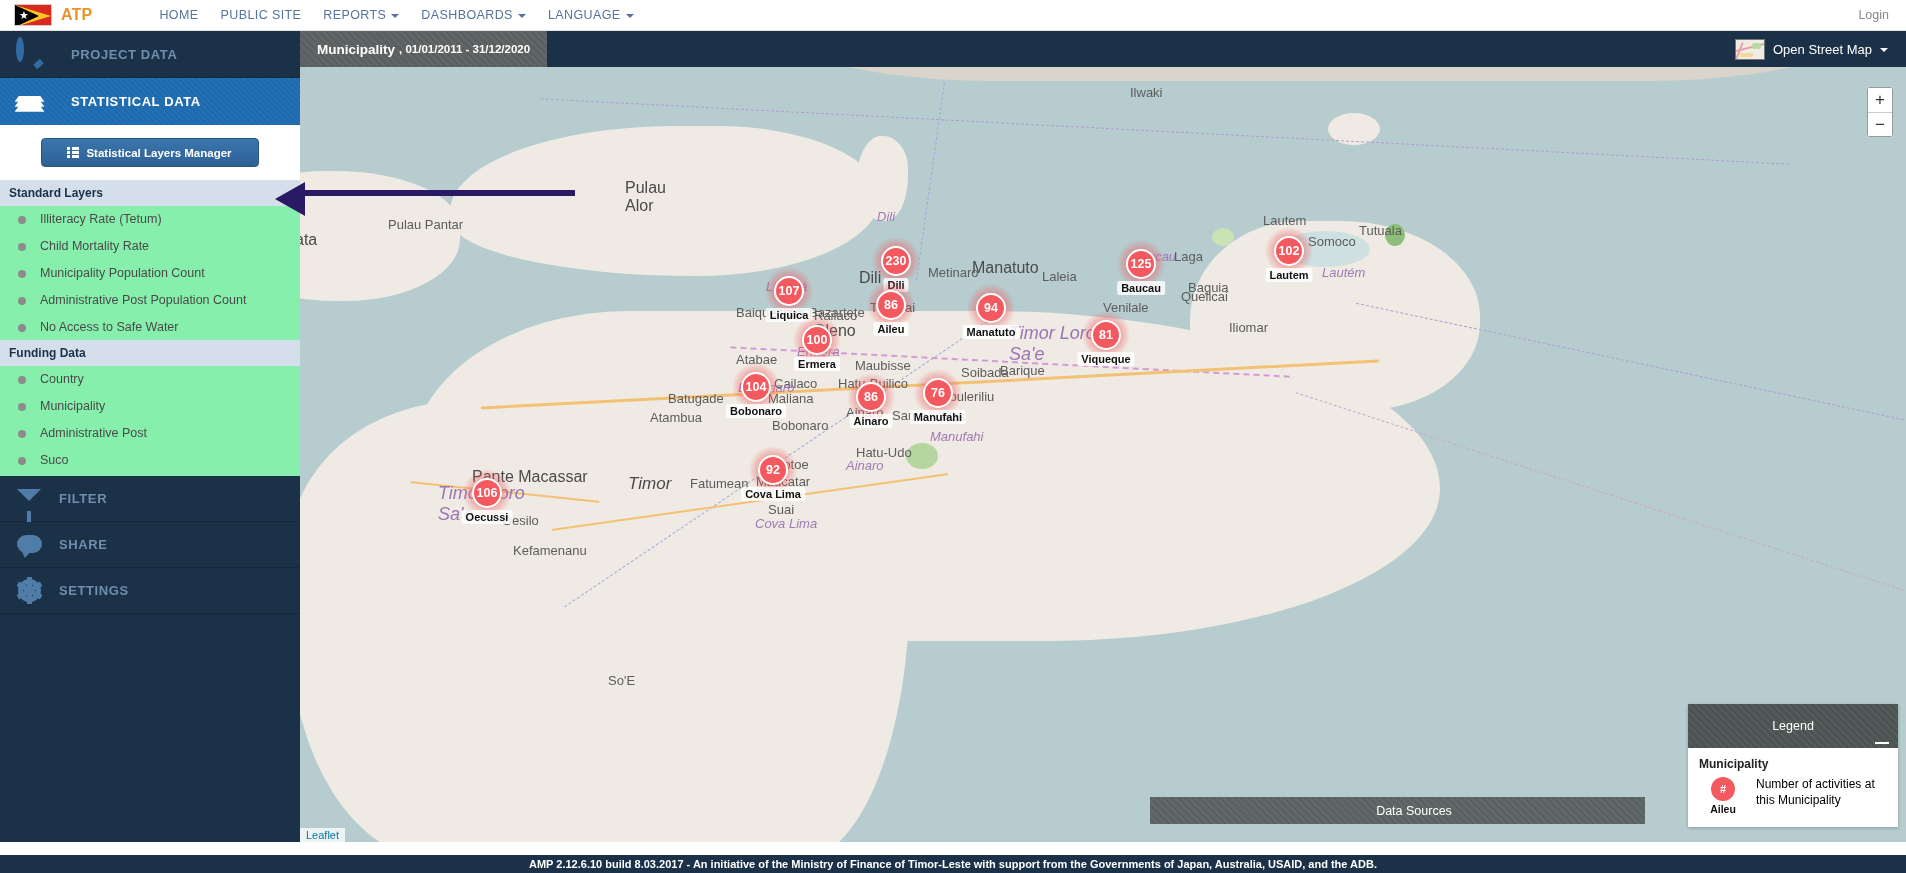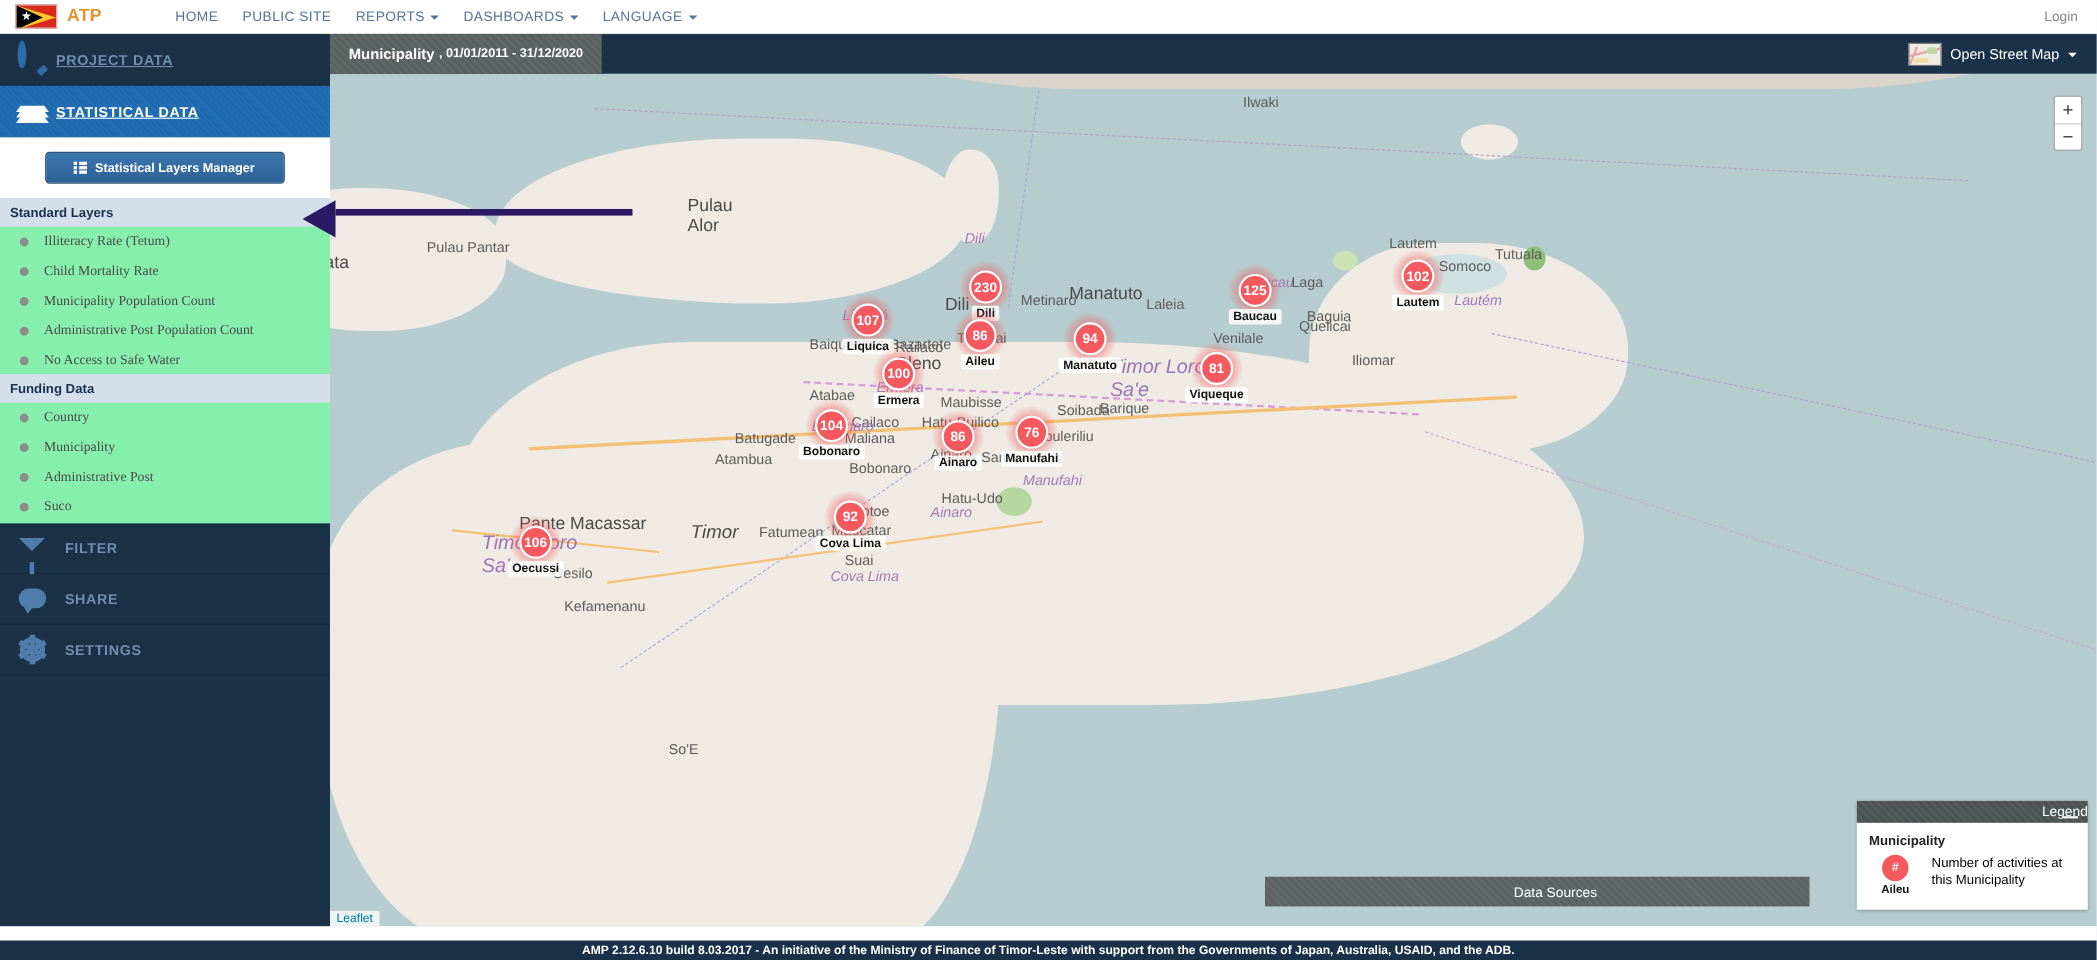--- a/index.html
+++ b/index.html
@@ -65,22 +65,21 @@
     background: #1b3148;
     z-index: 30;
   }
   .panel-head {
     height: 47px; display: flex; align-items: center;
     padding-left: 16px; cursor: pointer;
     border-bottom: 1px solid #16293c;
   }
   .panel-head .ph-label {
     font-size: 13px; font-weight: bold; letter-spacing: .6px;
-    margin-left: 8px;
-    text-decoration: underline;
+    margin-left: 28px;
   }
   #ph-project { background: #1b3148; }
   #ph-project .ph-label { color: #6f8eae; }
   #ph-stat {
     background: #1d6ab0;
     background-image: repeating-linear-gradient(45deg,
        rgba(255,255,255,.035) 0 2px, rgba(0,0,0,0) 2px 4px);
     border-bottom: none;
   }
   #ph-stat .ph-label { color: #ffffff; }
@@ -105,21 +104,21 @@
     position: absolute; background: #fff; display: block;
   }
   .sec-head {
     background: #d4dfeb; color: #1b3148;
     font-size: 12px; font-weight: bold;
     padding: 6px 0 6px 9px;
   }
   .layer-item {
     font-size: 12.5px; color: #4a4a4a;
     padding: 5px 12px 5px 31px;
-    position: relative; cursor: pointer; line-height: 1.35; font-family: Liberation Serif, serif;
+    position: relative; cursor: pointer; line-height: 1.35;
   }
   .layer-item .bullet {
     position: absolute; left: 36px; top: 10px;
     width: 8px; height: 8px; border-radius: 50%; background: #8c8c8c;
     margin-left: -18px;
   }
   .layer-item span.lbl { display: inline-block; padding-left: 9px; }
 
   .nav-block {
     height: 46px; display: flex; align-items: center; padding-left: 16px;
@@ -275,25 +274,25 @@
     z-index: 17; cursor: pointer; padding-left: 33px;
   }
 
   
   #legend {
     position: absolute; right: 8px; bottom: 15px; width: 210px;
     z-index: 17; background: #ffffff;
     box-shadow: 0 1px 3px rgba(0,0,0,.25);
   }
   #legend-head {
-    height: 20px; background: #4c5453;
+    height: 44px; background: #4c5453;
     background-image: repeating-linear-gradient(45deg,
       rgba(255,255,255,.05) 0 2px, rgba(0,0,0,0) 2px 5px);
     color: #fff; font-size: 12.5px;
-    display: flex; align-items: center; justify-content: flex-end;
+    display: flex; align-items: center; justify-content: center;
     position: relative;
   }
   #legend-min {
     position: absolute; right: 9px; bottom: 4px;
     width: 14px; height: 2px; background: #fff; cursor: pointer;
   }
   #legend-body { padding: 9px 11px 12px 11px; }
   #legend-title { font-size: 12px; font-weight: bold; color: #222; }
   #legend-row { display: flex; align-items: flex-start; margin-top: 6px; gap: 9px; }
   #legend-mk { width: 48px; text-align: center; }

